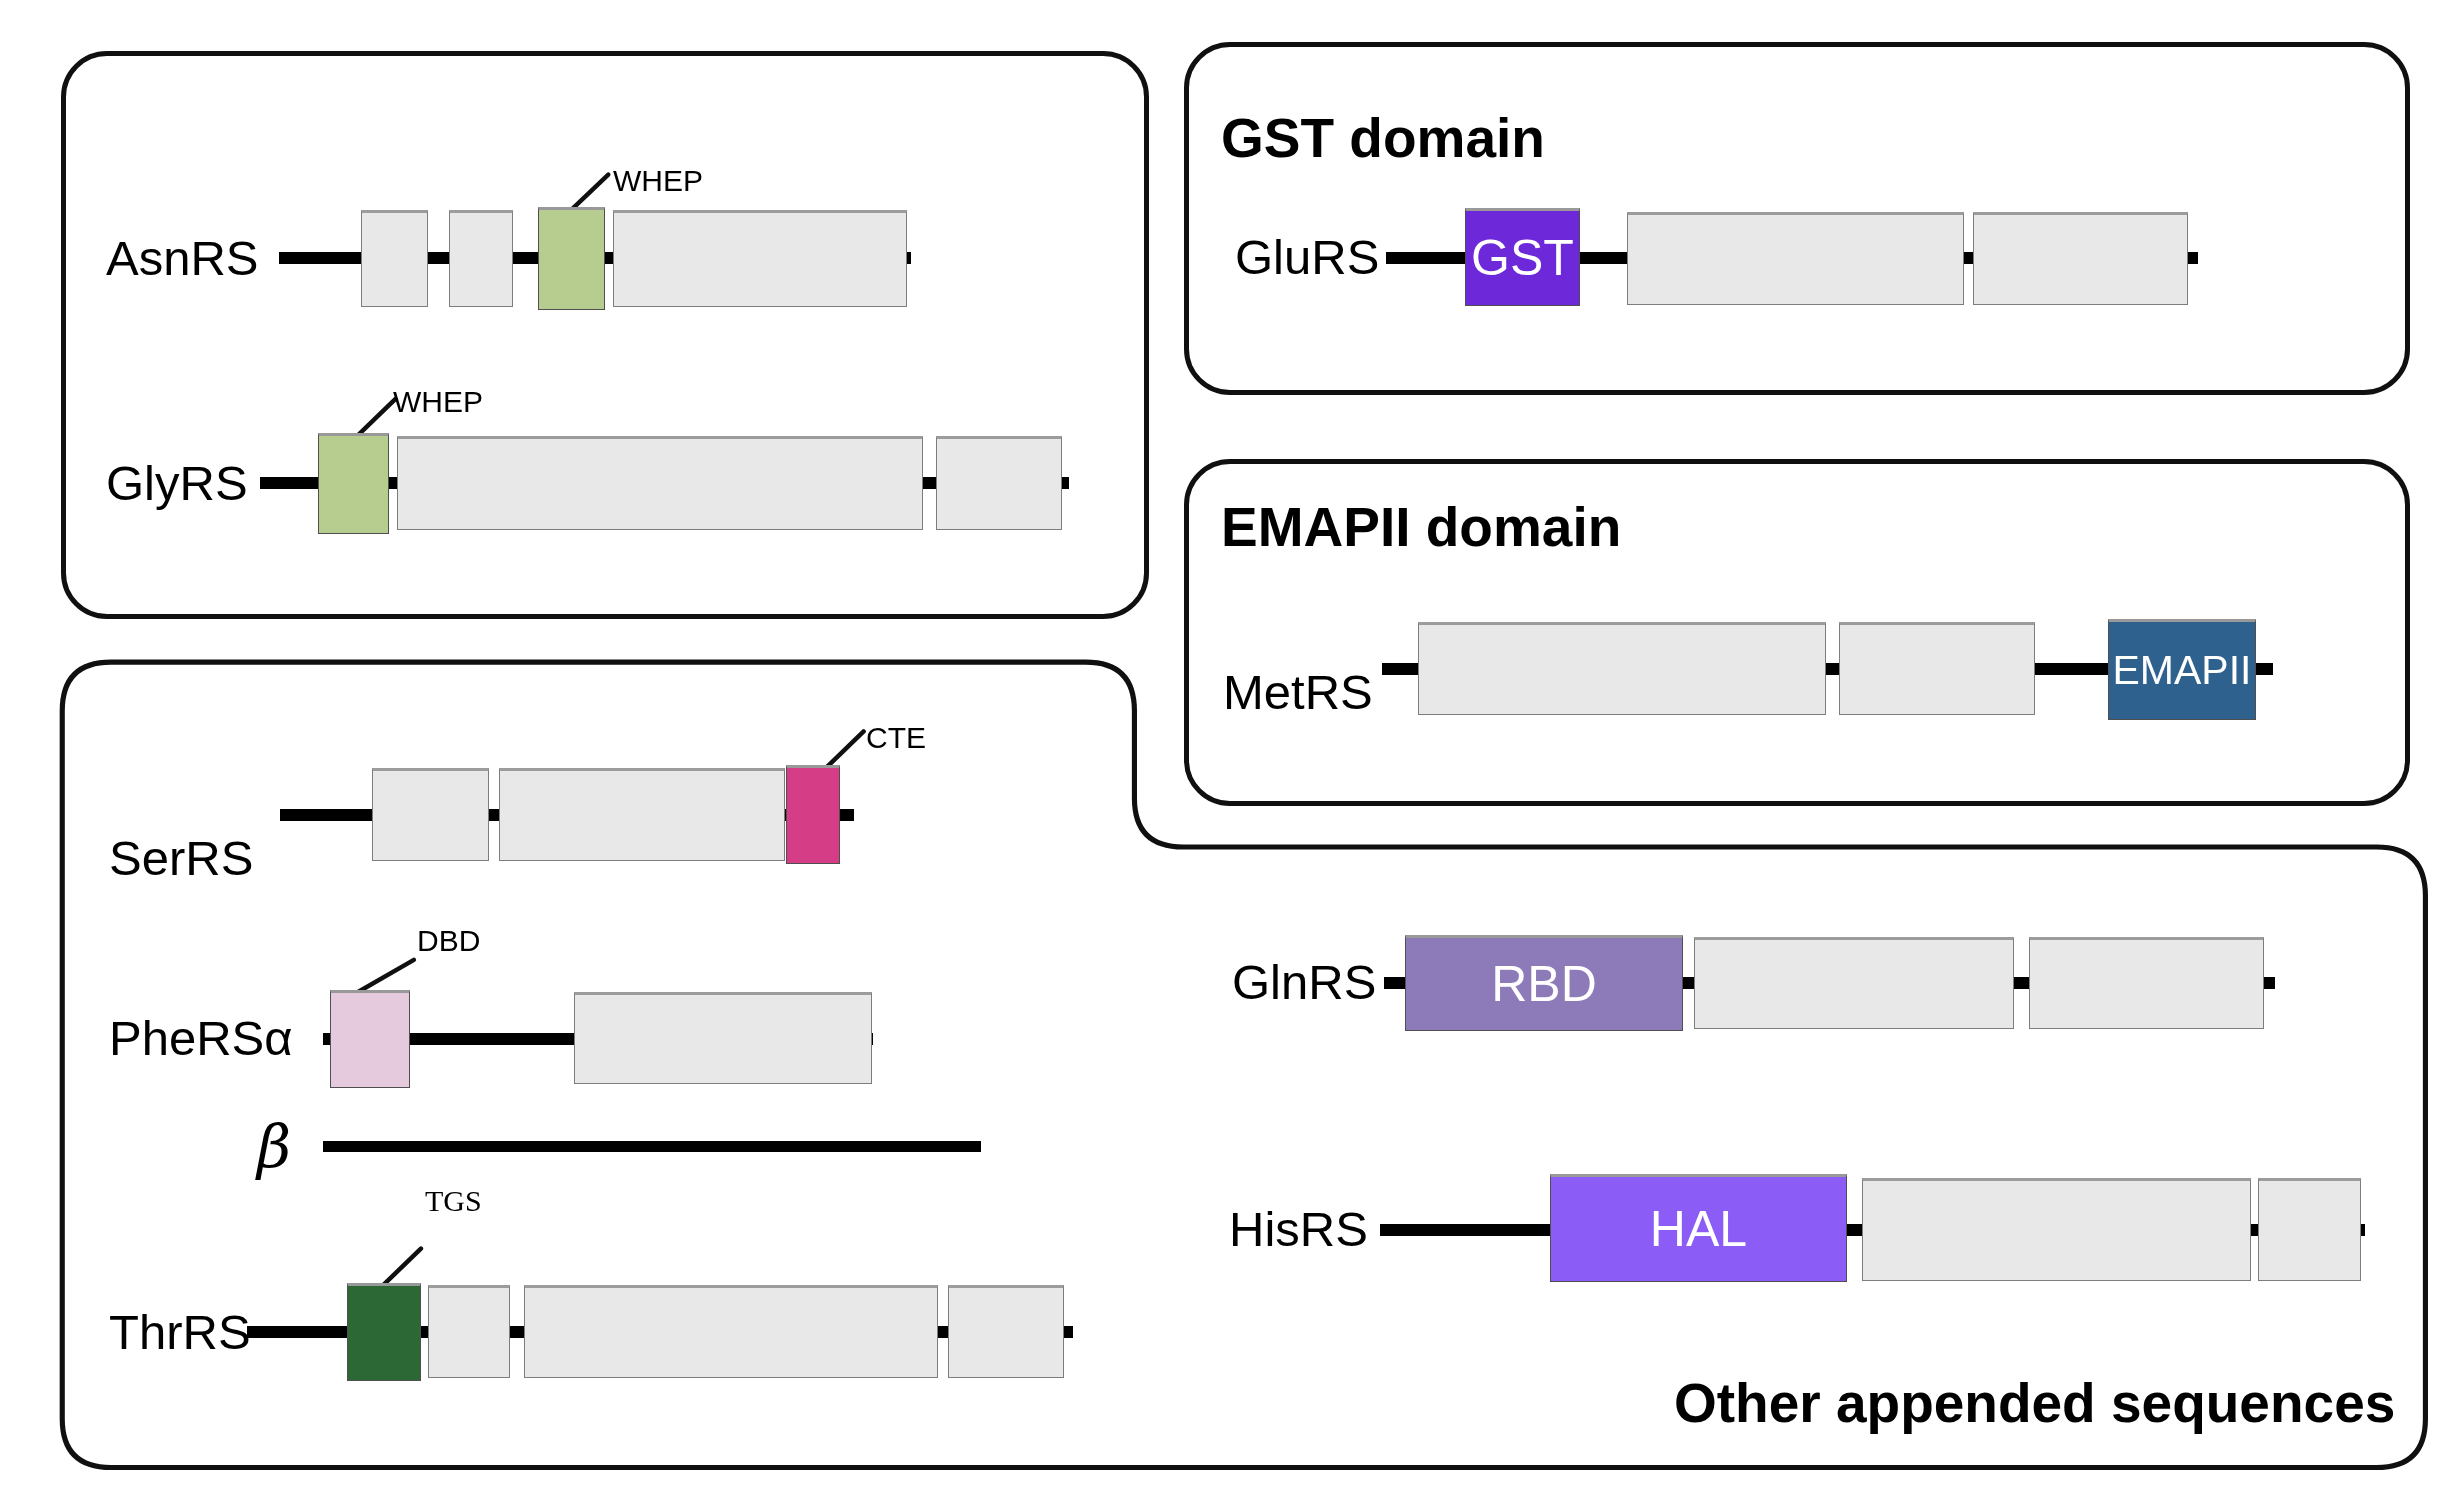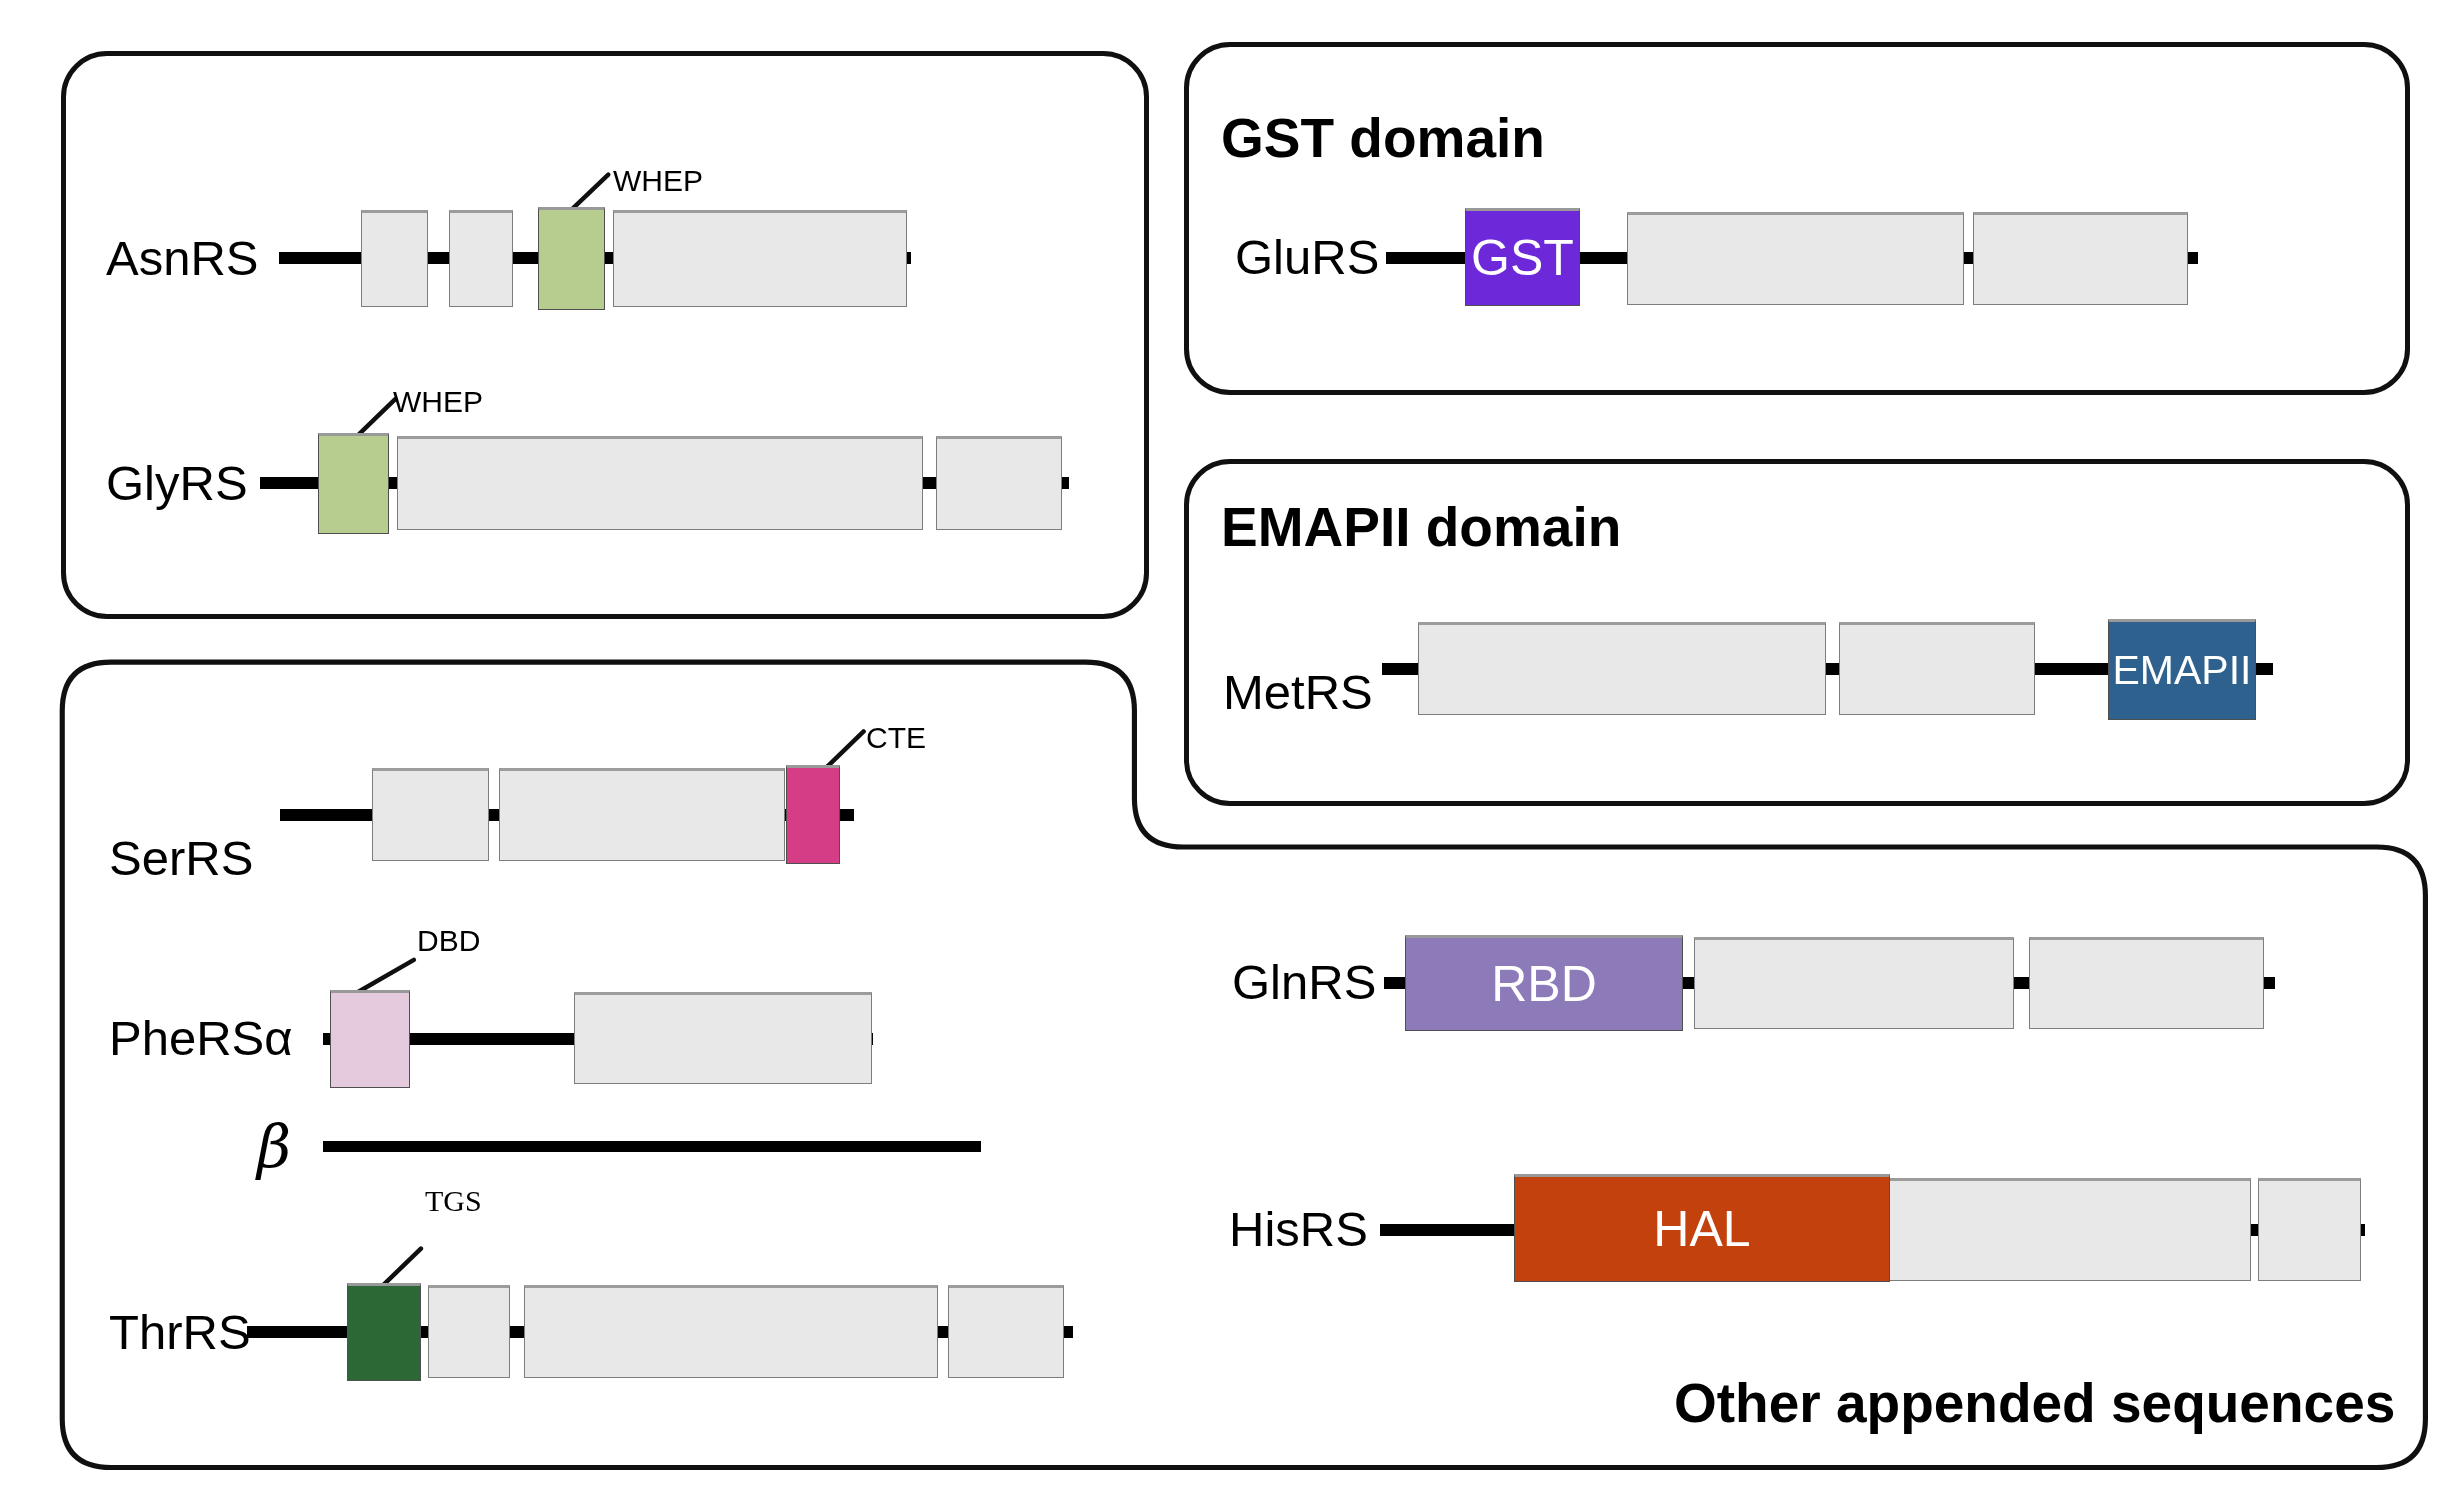--- a/index.html
+++ b/index.html
@@ -174,19 +174,19 @@
     <div class="plabel" style="left:1232px;top:950px;">GlnRS</div>
     <div class="pline" style="left:1384px;top:977px;width:891px;height:11.6px;"></div>
     <div class="cbox" style="left:1405px;top:935px;width:278px;height:96px;background:#8d7bb9;">RBD</div>
     <div class="gbox" style="left:1694px;top:937px;width:320px;height:92px;"></div>
     <div class="gbox" style="left:2029px;top:937px;width:235px;height:92px;"></div>
   </div>
 
   <div>
     <div class="plabel" style="left:1229px;top:1197px;">HisRS</div>
     <div class="pline" style="left:1380px;top:1224px;width:985px;height:11.6px;"></div>
-    <div class="cbox" style="left:1514px;top:1174px;width:376px;height:108px;background:#c2410c;">HAL</div>
+    <div class="cbox" style="left:1550px;top:1174px;width:297px;height:108px;background:#8b5cf6;">HAL</div>
     <div class="gbox" style="left:1862px;top:1178px;width:389px;height:103px;"></div>
     <div class="gbox" style="left:2258px;top:1178px;width:103px;height:103px;"></div>
   </div>
 
 </div>
 
 
 </body></html>

